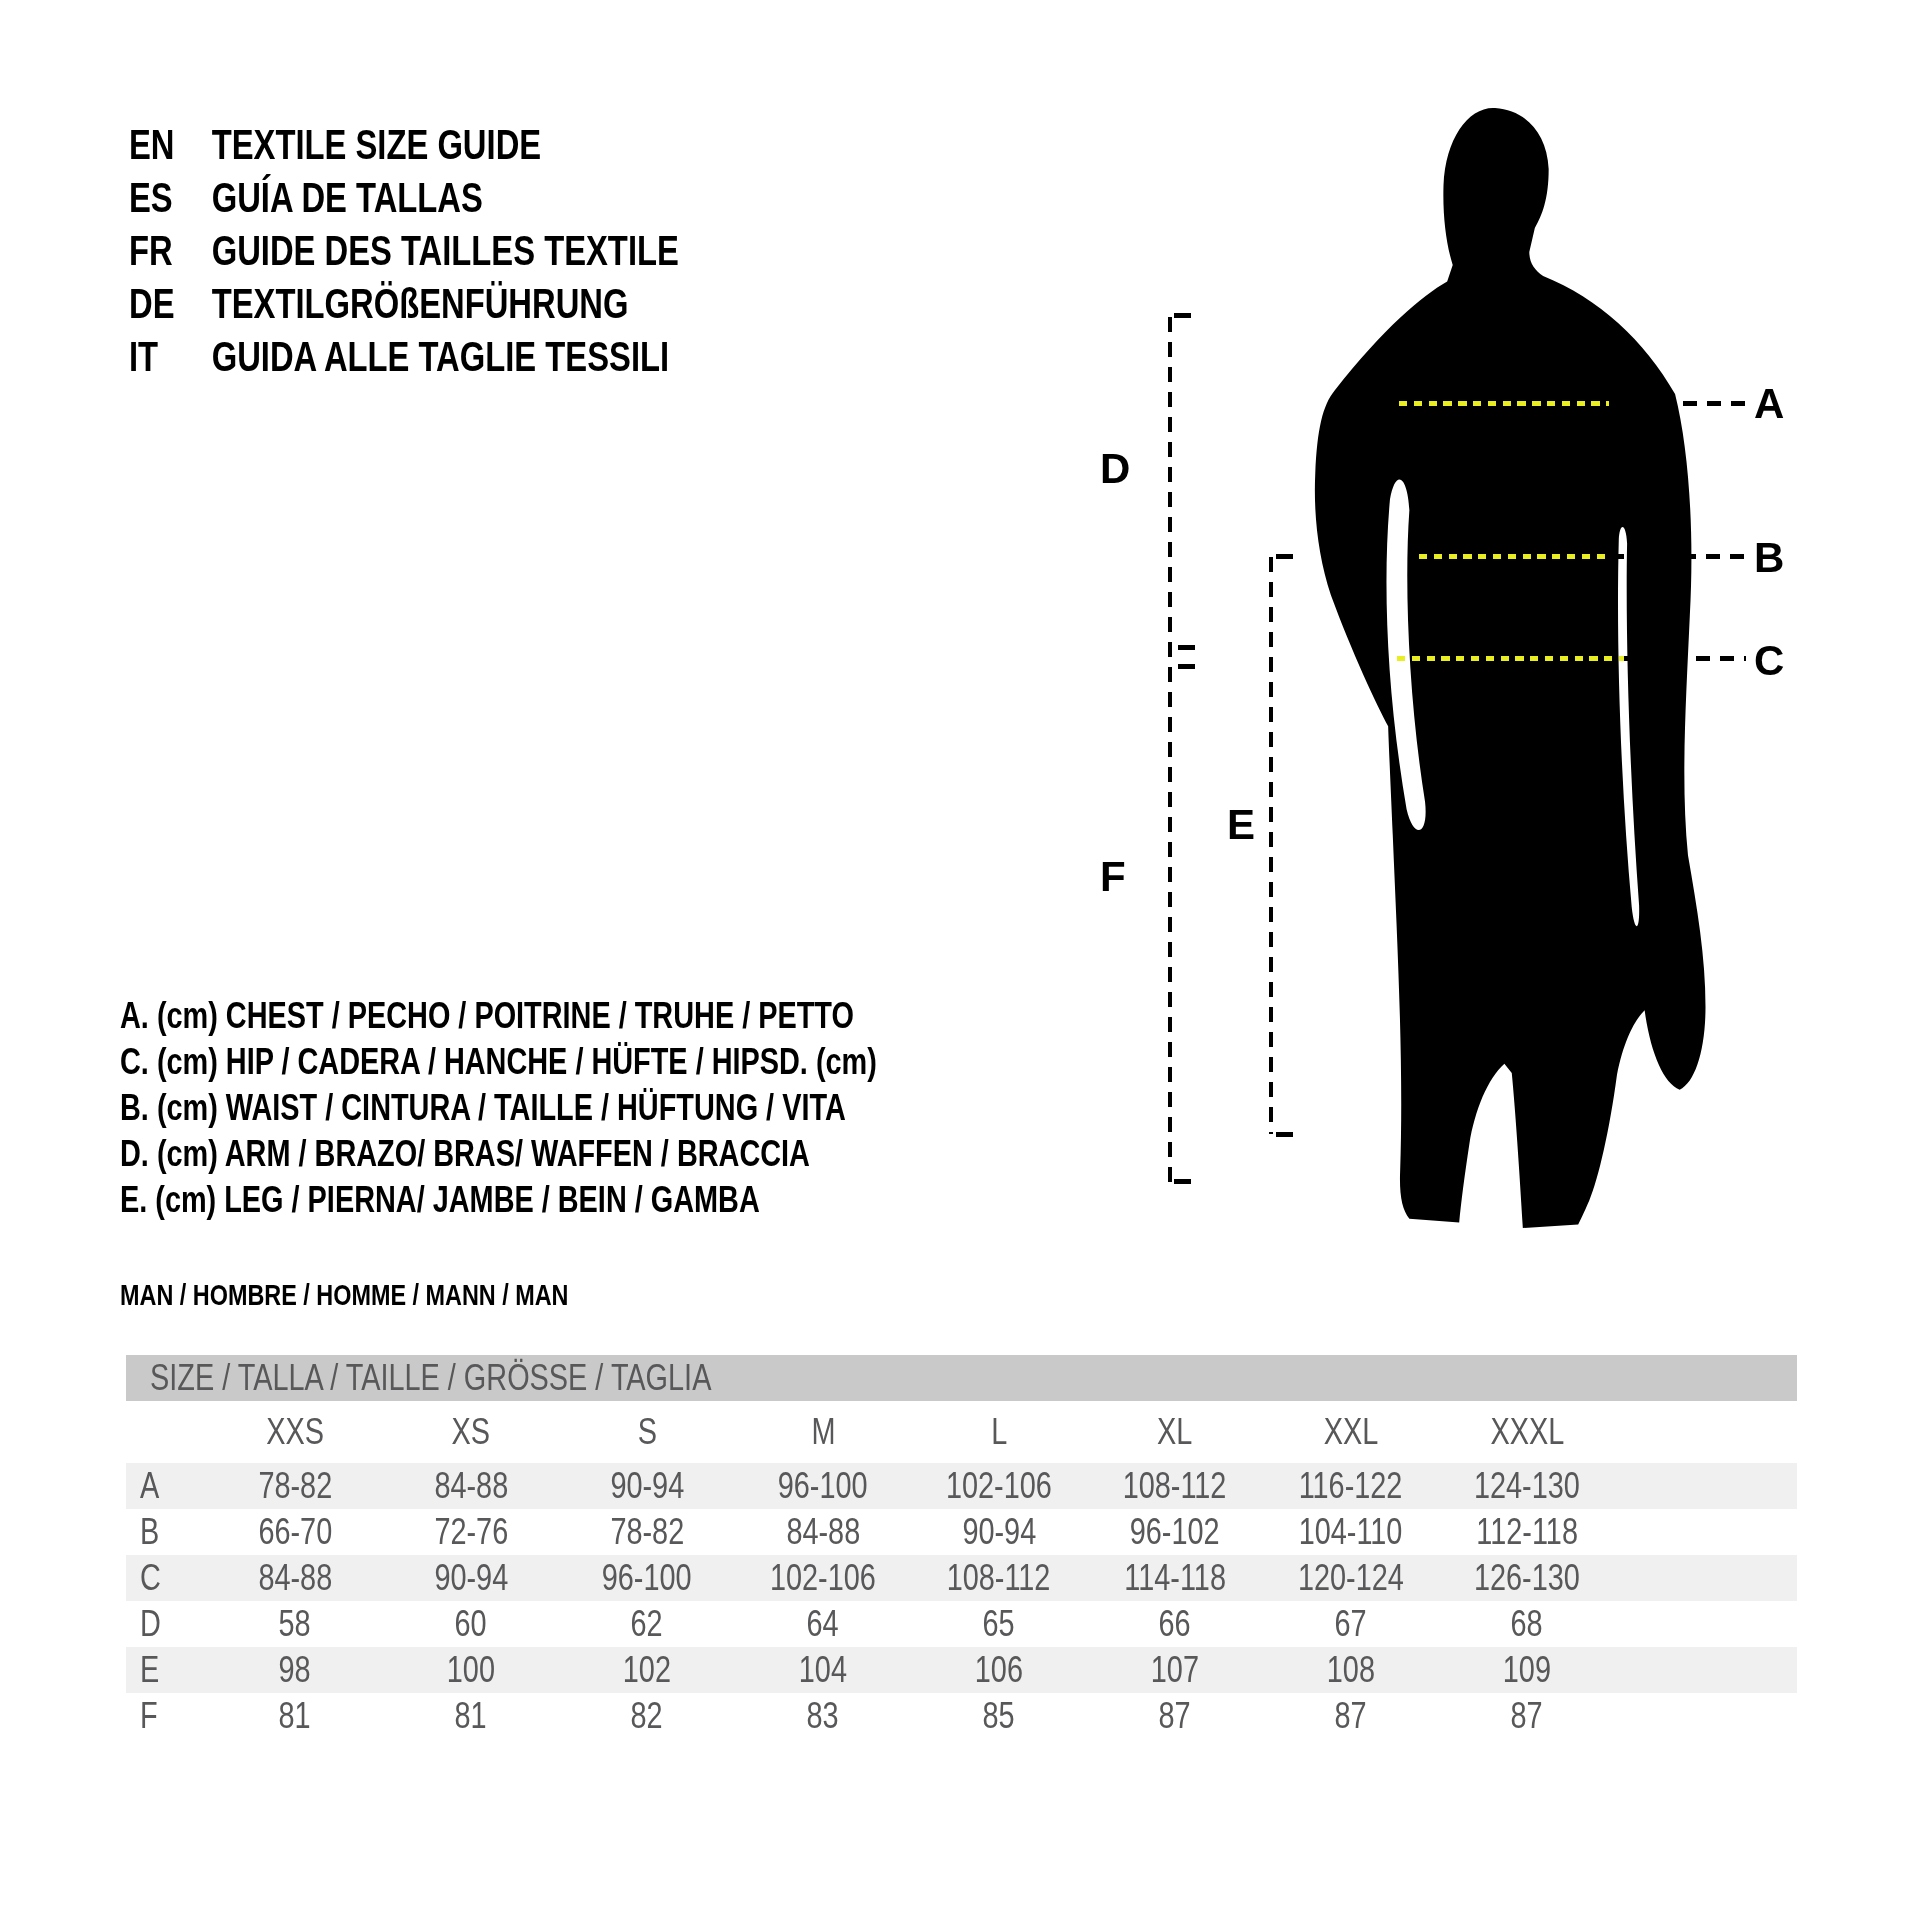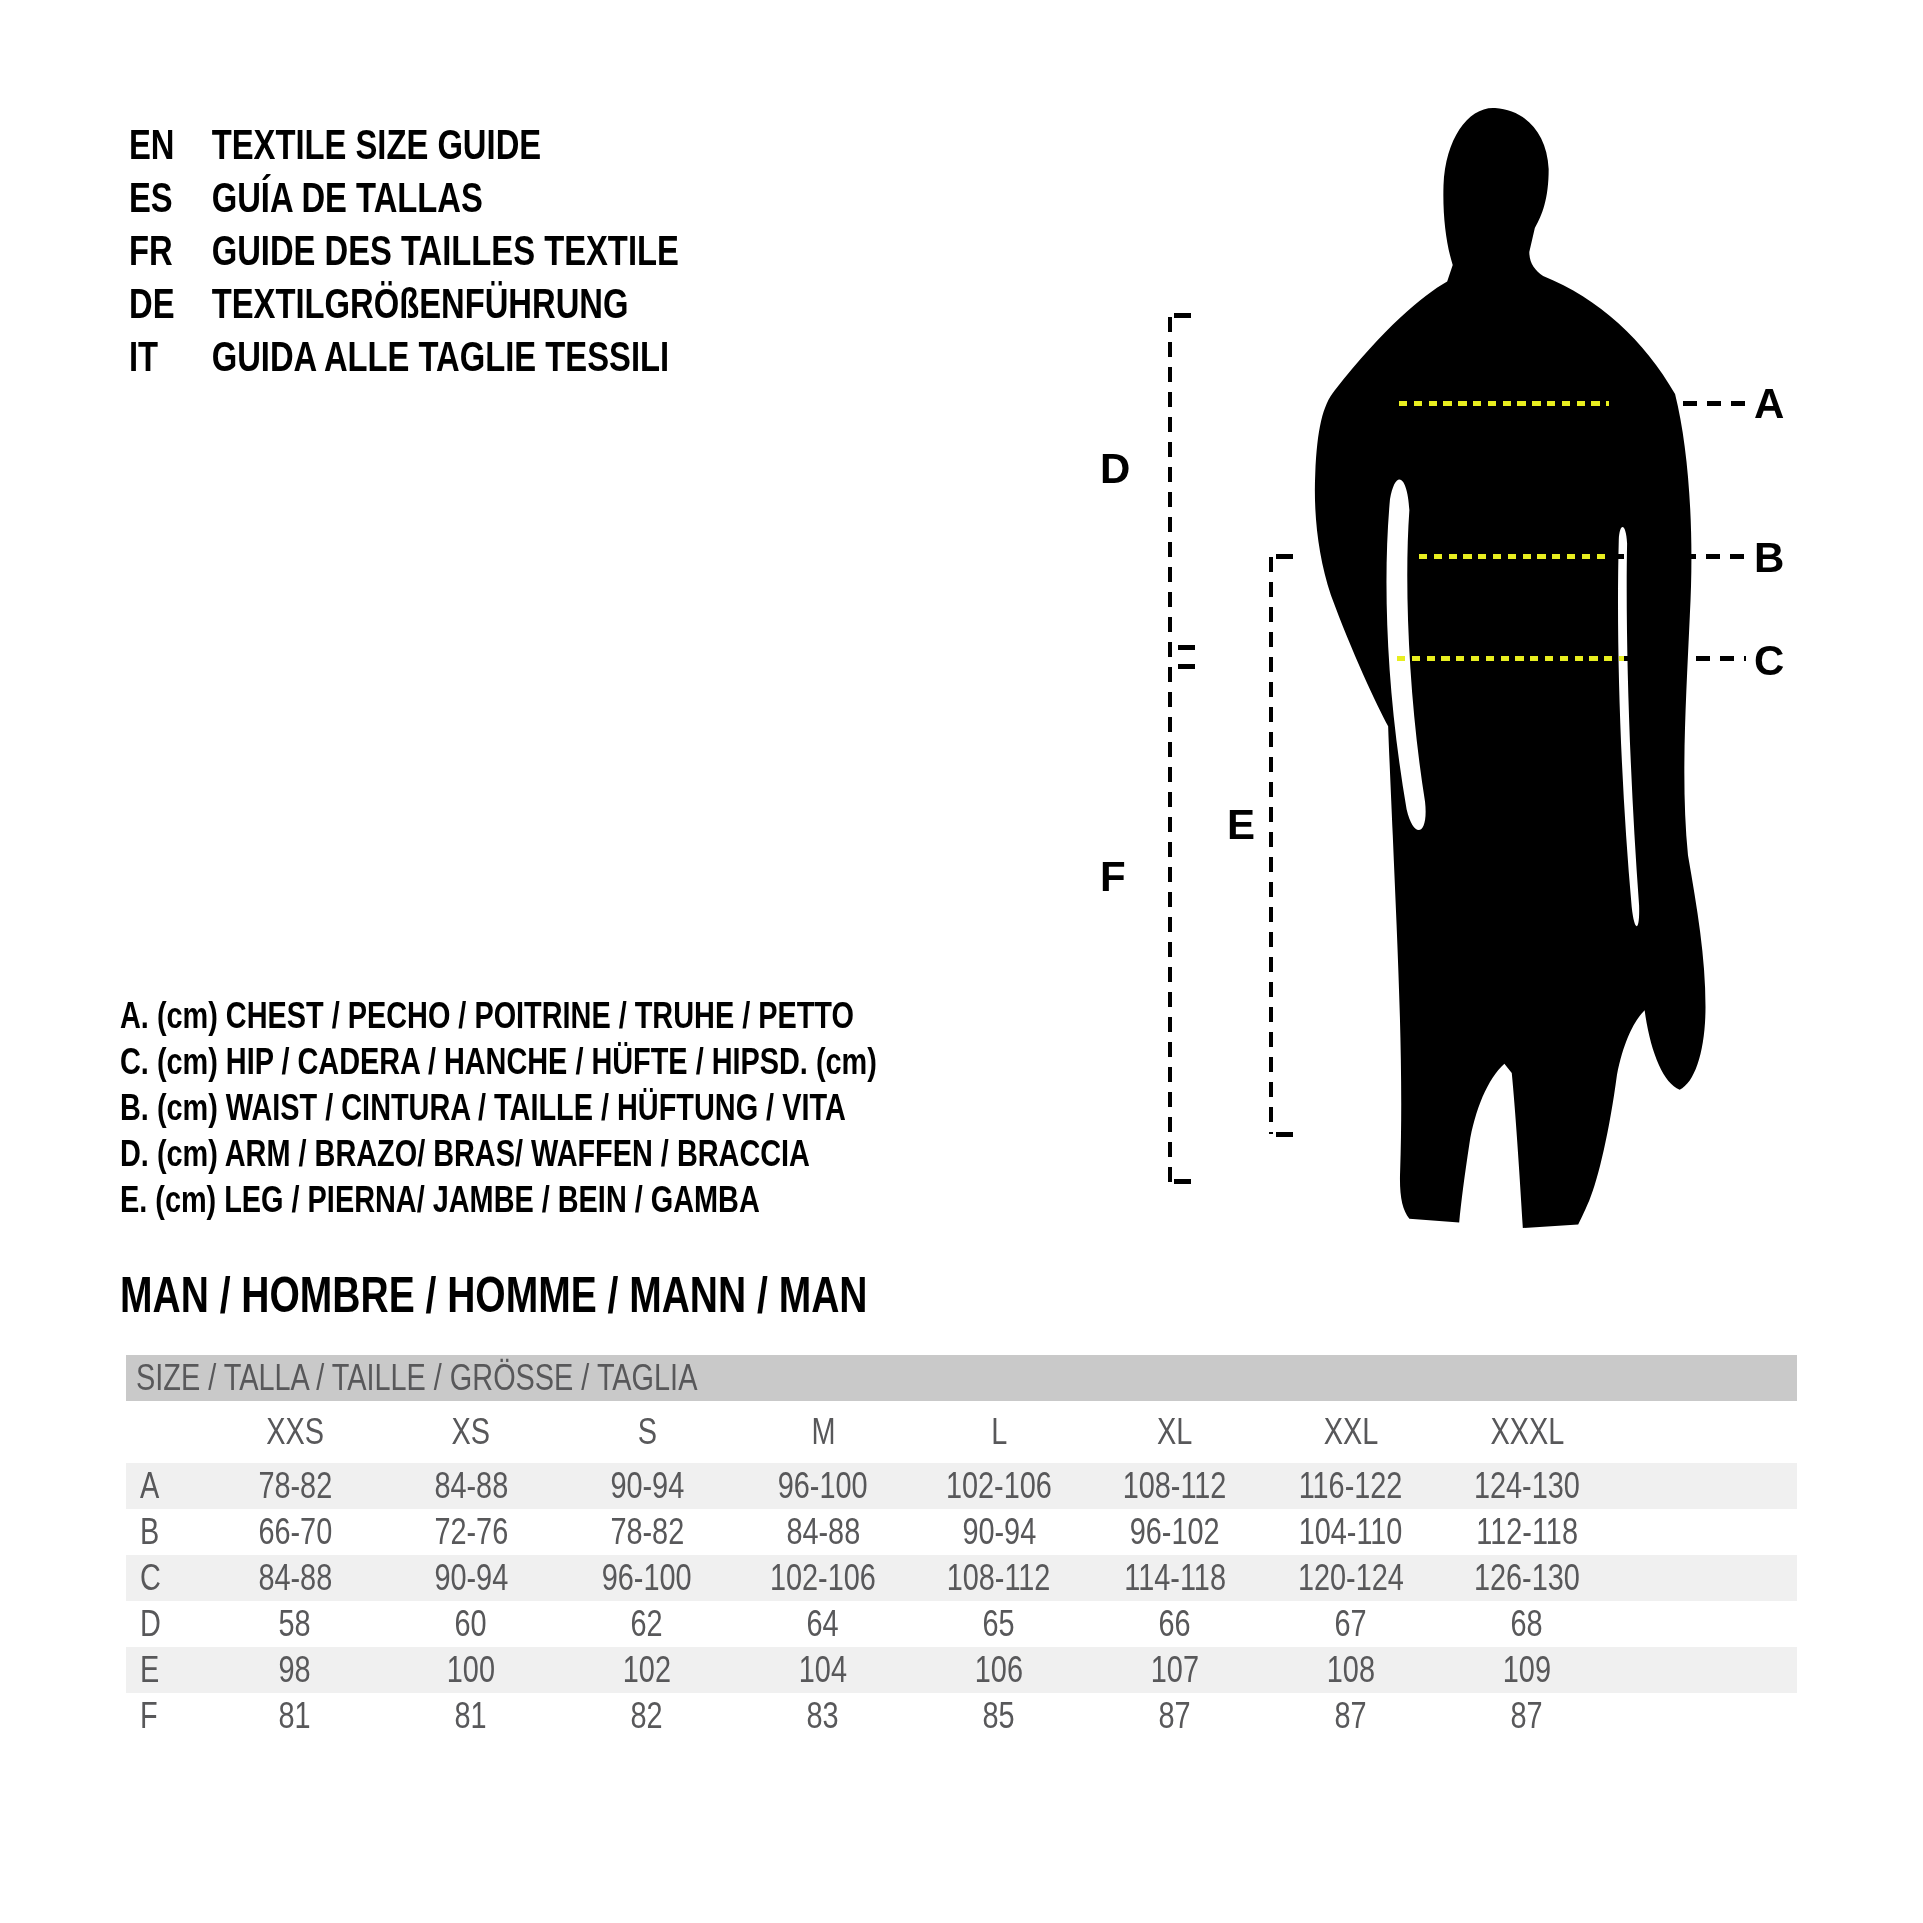--- a/index.html
+++ b/index.html
@@ -18,25 +18,25 @@
   
   .lang-block{position:absolute;left:129px;top:118px;}
   .lang-row{height:53px;line-height:53px;font-size:42px;font-weight:700;white-space:nowrap;}
   .lang-code{display:inline-block;width:106px;}
 
   
   .desc-block{position:absolute;left:120px;top:965px;margin-top:28px;}
   .desc-row{height:46px;line-height:46px;font-size:37px;font-weight:700;white-space:nowrap;}
 
   
-  .man-line{position:absolute;left:120px;top:1274px;font-size:50px;font-weight:700;line-height:42px;white-space:nowrap;}
+  .man-line{position:absolute;left:120px;top:1274px;font-size:30px;font-weight:700;line-height:42px;white-space:nowrap;}
 
   
   .size-table{position:absolute;left:126px;top:1355px;width:1671px;color:var(--tbl-text);}
-  .tbl-header{height:46px;line-height:46px;background:var(--th-bg);font-size:37px;padding-left:10px;white-space:nowrap;}
+  .tbl-header{height:46px;line-height:46px;background:var(--th-bg);font-size:37px;padding-left:24px;white-space:nowrap;}
   .t-row{display:grid;grid-template-columns:81px repeat(8,176px) 1fr;align-items:center;height:46px;font-size:37px;}
   .t-row.size-head{height:62px;}
   .t-row.alt{background:var(--row-alt);}
   .t-cell{text-align:center;}
   .t-label{text-align:left;padding-left:14px;}
 
   
   .fig-layer{position:absolute;left:0;top:0;width:1923px;height:1923px;}
   .hdash{position:absolute;height:4.6px;background:repeating-linear-gradient(to right,var(--ink) 0 14px,transparent 14px 24px);}
   .ydash{position:absolute;height:4.6px;background:repeating-linear-gradient(to right,var(--yellow) 0 8.3px,transparent 8.3px 14.8px);z-index:3;}

